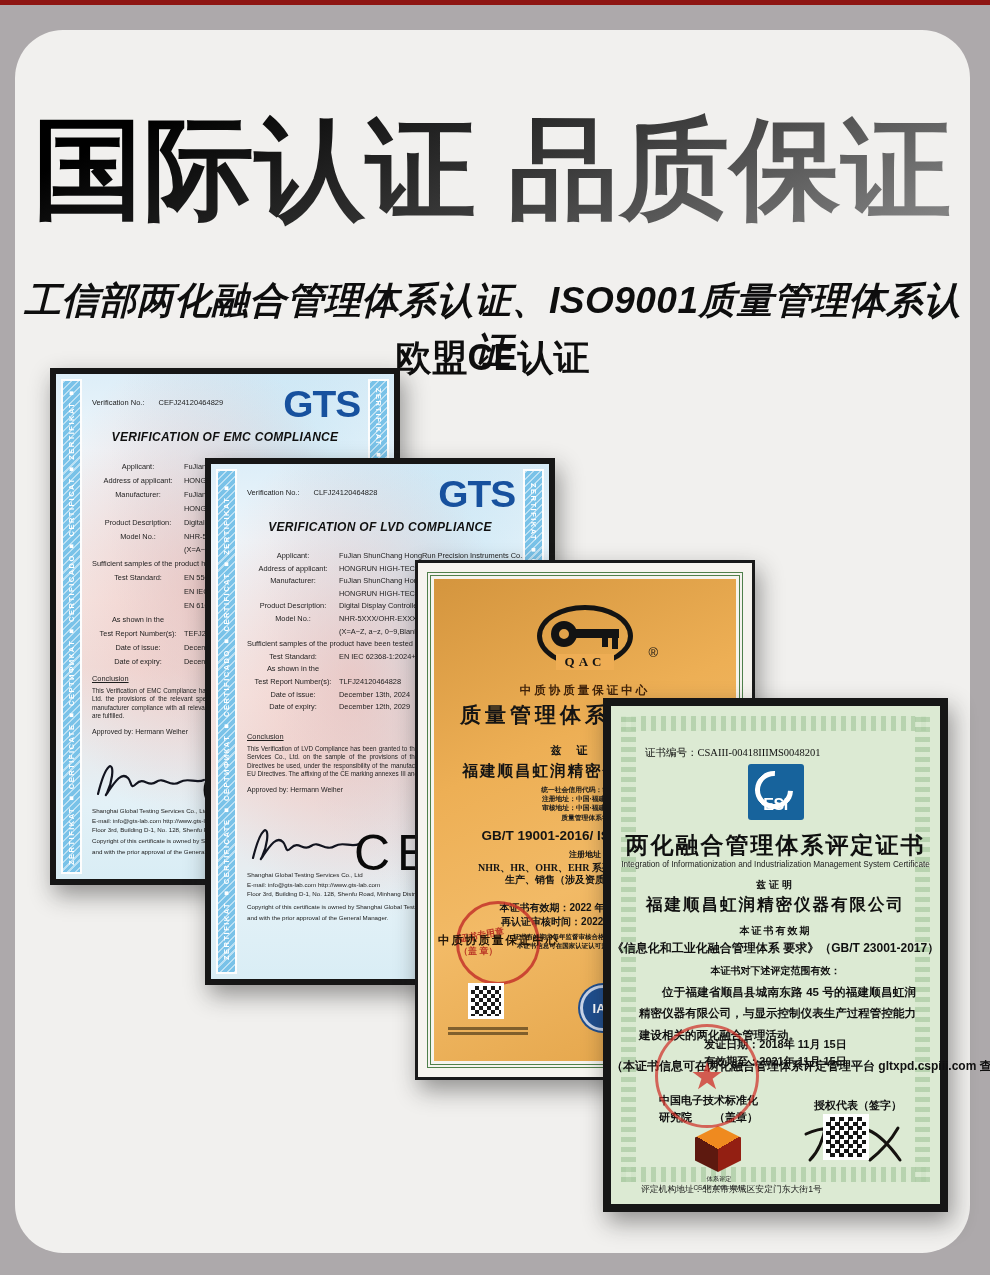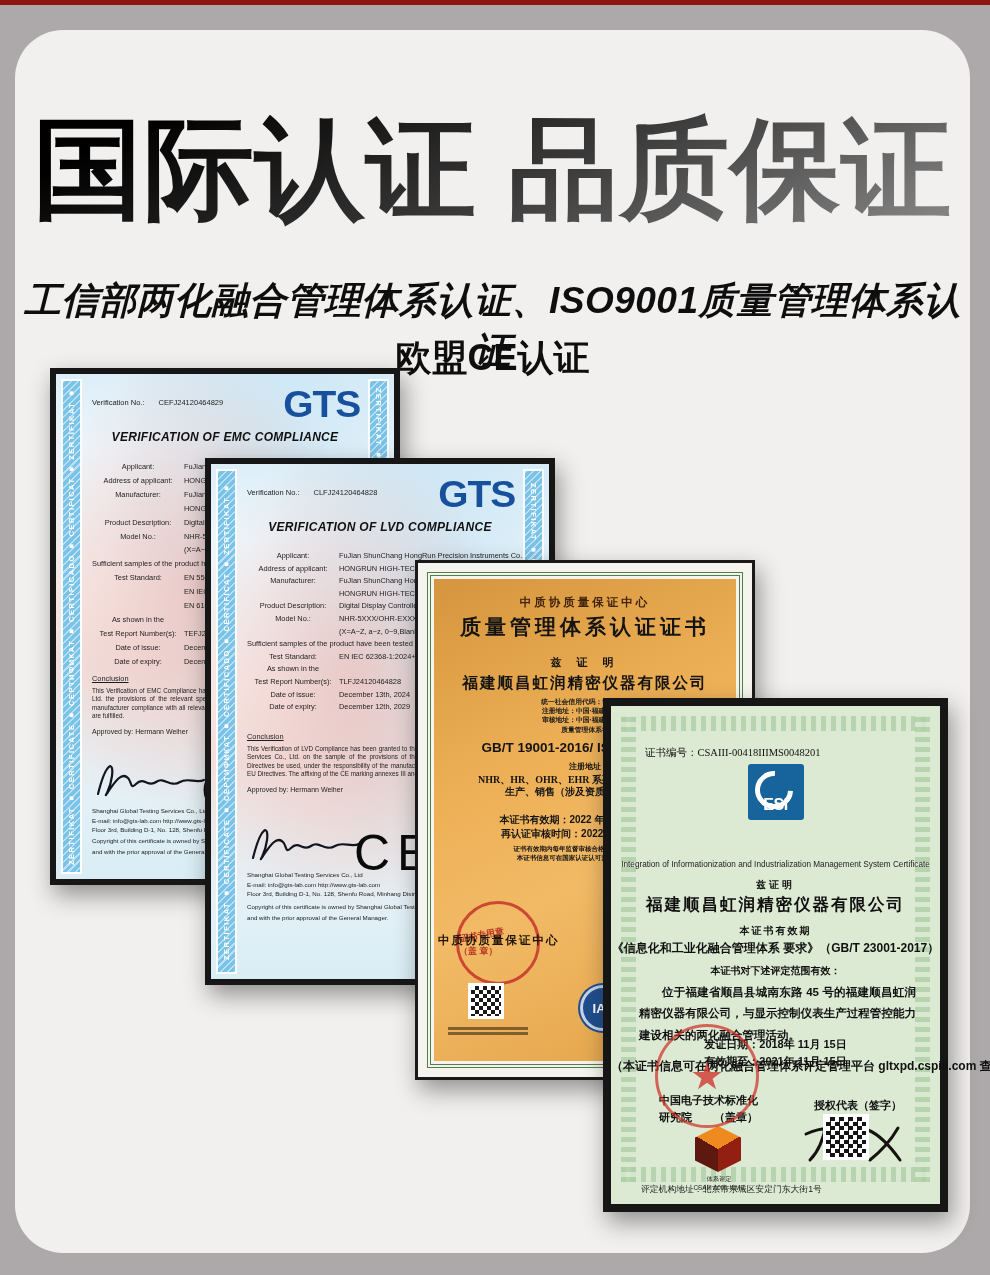--- a/index.html
+++ b/index.html
@@ -303,20 +303,28 @@
           <div>and with the prior approval of the General Manager.</div>
         </div>
       </div>
     </div>
 
     <div class="cert cert-qac" style="z-index:3">
       <div class="qframe1"></div>
       <div class="qframe2"></div>
       <div class="qbody">
         <div class="qwrap">
+          <div class="qacellipse">
+            <div class="keybow"></div>
+            <div class="keystem"></div>
+            <div class="kt1"></div>
+            <div class="kt2"></div>
+            <div class="qactxt">QAC</div>
+            <div class="qreg">®</div>
+          </div>
           <div class="qcenter">中质协质量保证中心</div>
           <div class="qtitle">质量管理体系认证证书</div>
           <div class="qzheng">兹 证 明</div>
           <div class="qcompany">福建顺昌虹润精密仪器有限公司</div>
           <div class="qtiny">
             <div>统一社会信用代码：9135072</div>
             <div>注册地址：中国·福建省·顺昌</div>
             <div>审核地址：中国·福建省·顺昌</div>
             <div>质量管理体系符</div>
           </div>
@@ -356,20 +364,21 @@
       <div class="gstrip gs-t"></div>
       <div class="gstrip gs-b"></div>
       <div class="gstrip gs-l"></div>
       <div class="gstrip gs-r"></div>
       <div class="cwrap">
         <div class="ccertno">证书编号：CSAIII-00418IIIMS0048201</div>
         <div class="cesilogo">
           <div class="cesiring"></div>
           <div class="cesitxt">ESI</div>
         </div>
+        <div class="ctitle">两化融合管理体系评定证书</div>
         <div class="csub">Integration of Informationization and Industrialization Management System Certificate</div>
         <div class="czheng">兹证明</div>
         <div class="ccompany">福建顺昌虹润精密仪器有限公司</div>
         <div class="cconf">本证书有效期</div>
         <div class="cstd">《信息化和工业化融合管理体系 要求》（GB/T 23001-2017）</div>
         <div class="cintro">本证书对下述评定范围有效：</div>
         <div class="cscope">位于福建省顺昌县城南东路 45 号的福建顺昌虹润精密仪器有限公司，与显示控制仪表生产过程管控能力建设相关的两化融合管理活动。</div>
         <div class="cdates">
           <div>发证日期：2018年 11月 15日</div>
           <div>有效期至：2021年 11月 15日</div>

